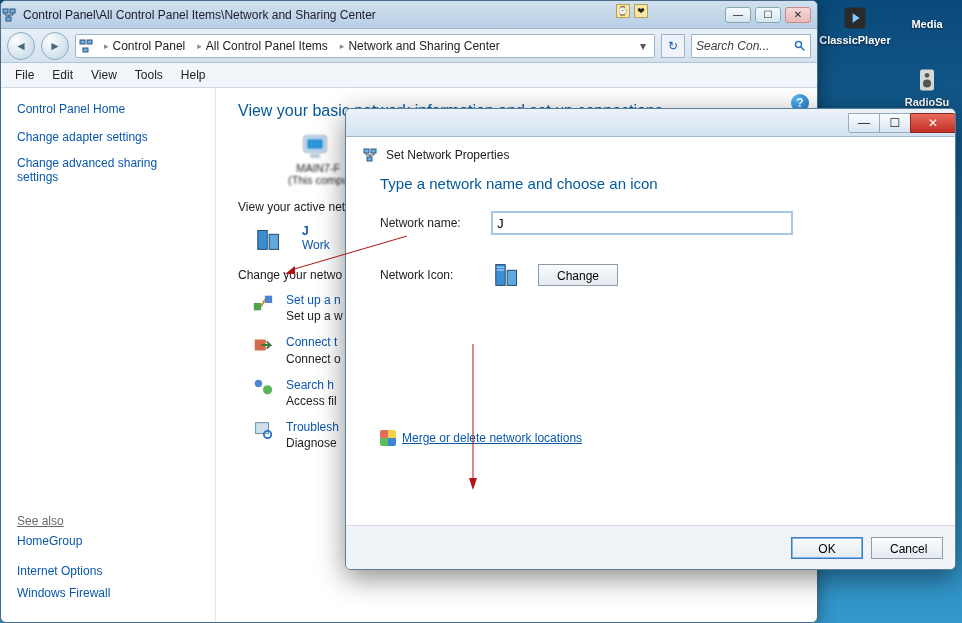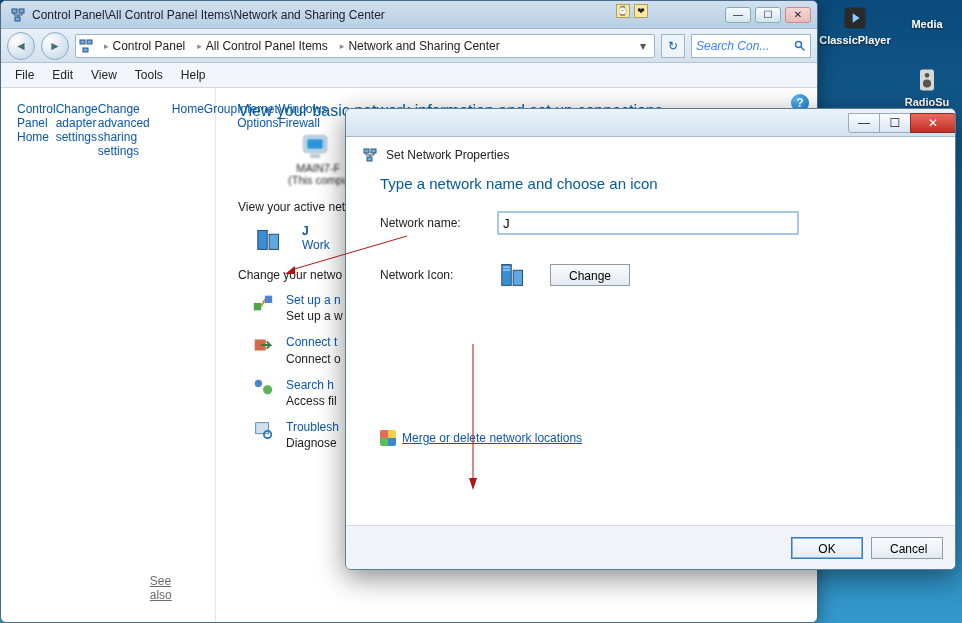--- a/index.html
+++ b/index.html
@@ -39,21 +39,21 @@
     overflow: hidden;
     box-shadow: 0 4px 18px rgba(0,0,0,.4);
     display: flex;
     flex-direction: column;
   }
 
   .titlebar {
     height: 28px;
     display: flex;
     align-items: center;
-    padding: 0 6px 0 9px;
+    padding: 0 6px 0 0;
     background: linear-gradient(#d0e0ef, #b8cfe4);
     border-bottom: 1px solid #9fb6cc;
     color: #202030;
   }
   .titlebar .app-icon { width: 16px; height: 16px; margin-right: 6px; }
   .titlebar .title { flex: 1; white-space: nowrap; overflow: hidden; text-overflow: ellipsis; }
   .titlebar-ctrls { display: flex; gap: 4px; }
   .titlebar-btn {
     width: 26px; height: 16px; border: 1px solid #8aa;
     background: linear-gradient(#f7fbff,#d4e4f0);
@@ -99,42 +99,42 @@
     display:flex; align-items:center; justify-content:center;
     color:#145caa;
   }
   .search-box {
     width: 120px; height: 24px;
     border: 1px solid #a0b4c8;
     background:#fff;
     display:flex; align-items:center;
     padding: 0 4px;
     font-style: italic;
-    color: #3b82f6;
+    color: #404040;
     gap:4px;
   }
 
   .menubar {
     height: 24px;
     display:flex; align-items:center;
     gap: 2px;
     padding: 12px 6px;
     background:#f2f6fb;
     border-bottom:1px solid #cdd8e4;
   }
   .menu-item { padding: 2px 8px; cursor:pointer; }
 
   .content-row {
     flex:1; display:flex; min-height:0;
   }
   .sidebar {
     width: 215px;
     border-right:1px solid #e0e6ec;
     padding: 14px 16px;
-    display:flex; 
+    display:flex; flex-direction:column;
   }
   .sidebar a { display:block; text-decoration:none; }
   .sb-home { color:#0a57ae; margin-bottom:14px; }
   .sb-link { color:#0a57ae; margin-bottom:12px; }
   .sb-seealso { color:#6a6a6a; margin-top:auto; margin-bottom:6px;text-decoration:underline; }
 
   .maincol {
     flex:1; padding: 14px 20px 12px 22px;
     overflow:hidden;
     position:relative;
@@ -197,21 +197,21 @@
     border-color:#8a2a20; color:#fff; width:46px;
     border-top-right-radius:3px;
   }
   .dlg-head {
     display:flex; align-items:center; gap:8px;
     padding: 10px 16px 4px 16px;
     font-size:12px; color:#222;
   }
   .dlg-body { padding: 8px 34px 10px 34px; flex:1; }
   .dlg-instruction { color:#035a9c; font-size:15px; margin-bottom:20px; }
-  .form-row { display:flex; align-items:center; gap:18px; margin-bottom:26px; }
+  .form-row { display:flex; align-items:center; gap:12px; margin-bottom:26px; }
   .form-label { width:100px; flex-shrink:0; color:#222; }
   .txt-input {
     height:22px; width:300px;
     border:1px solid #79a7d8;
     padding: 1px 4px;
     outline: 2px solid #a7c7e7;
     outline-offset:-1px;
   }
   .btn {
     height:22px;

